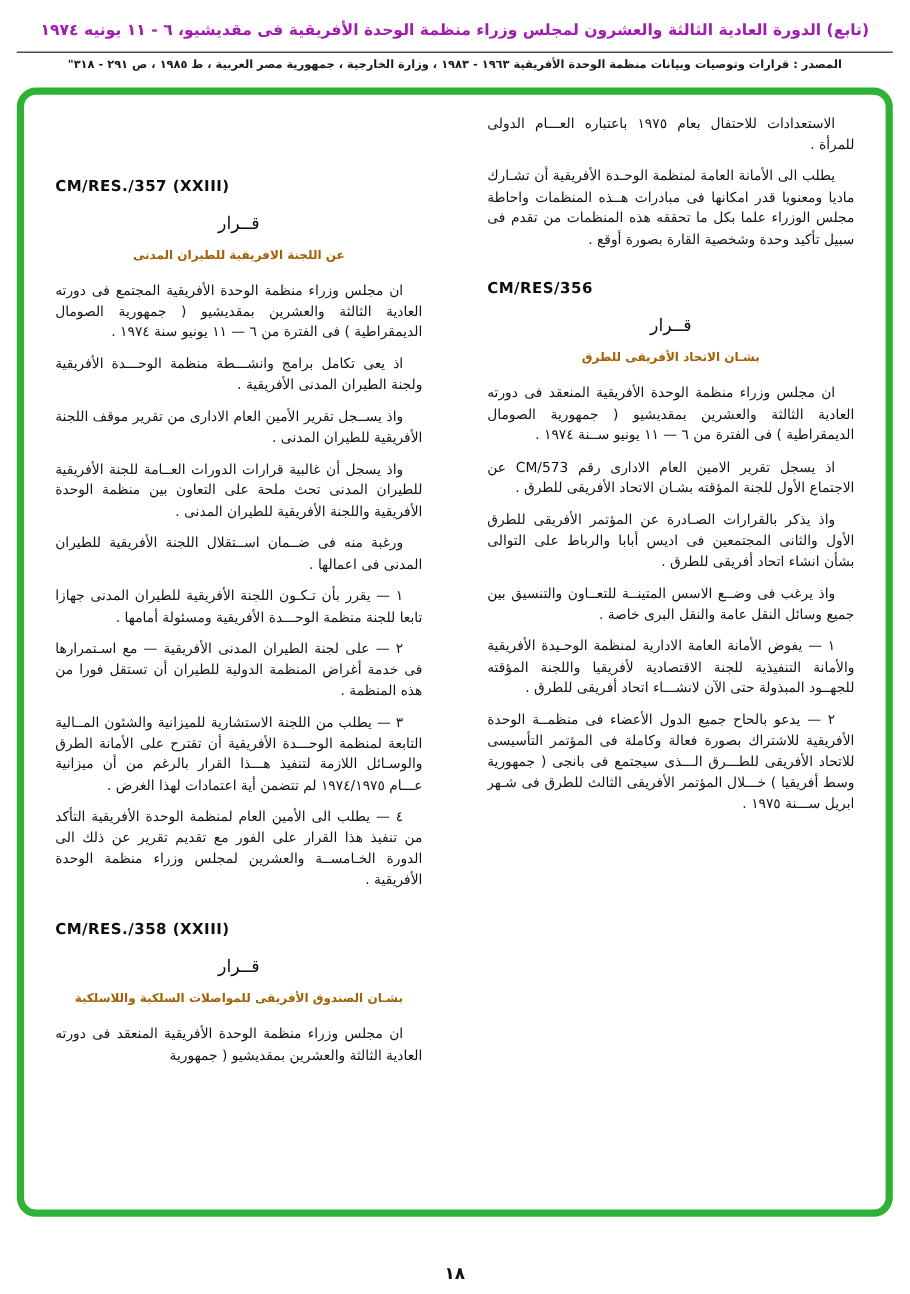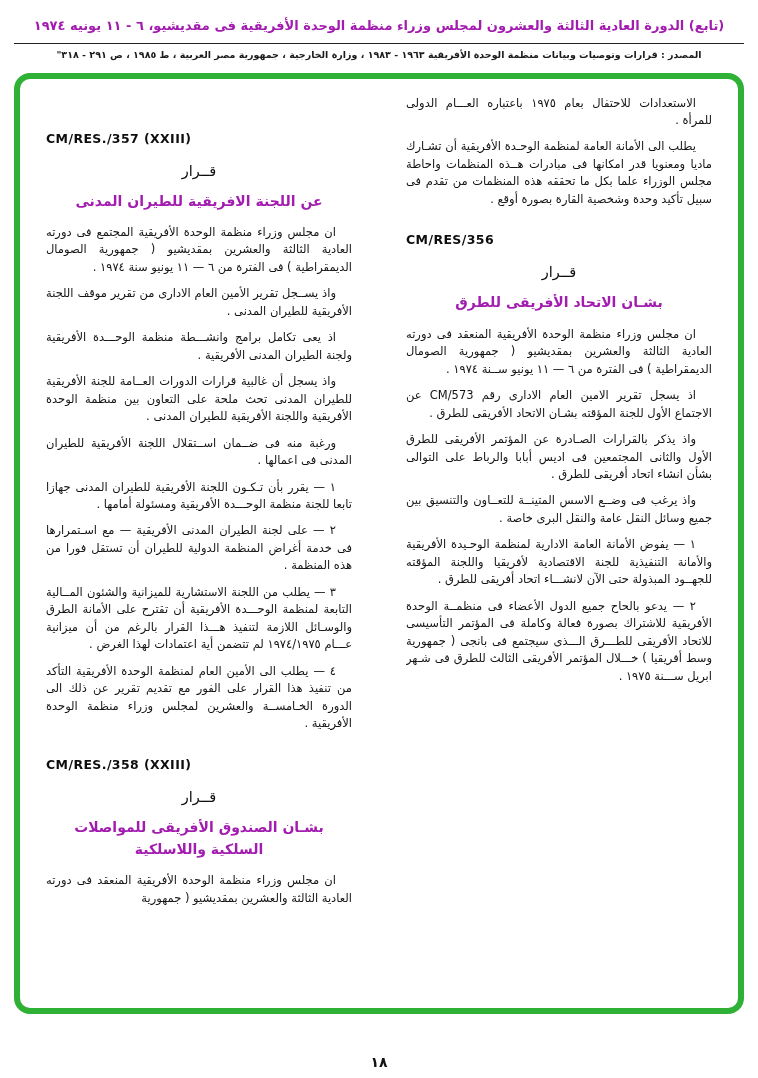--- a/index.html
+++ b/index.html
@@ -78,30 +78,30 @@
   .block.heading {
     text-align: center;
     font-weight: normal;
     font-size: 14.5px;
     margin: 4px 0 8px 0;
     color: #0e0e0e;
   }
   .block.subheading {
     text-align: center;
     font-weight: bold;
-    font-size: 14px;
+    font-size: 10px;
     line-height: 1.6;
     margin: 0 0 12px 0;
-    color: #a21caf;
+    color: #a16207;
   }
   .col-right .block.code:first-of-type {
     margin-top: 30px;
   }
   .col-left .block.code:first-child {
-    margin-top: 0;
+    margin-top: 16px;
   }
   .page-number {
     position: absolute;
     bottom: 8px;
     left: 0;
     right: 0;
     text-align: center;
     font-size: 14px;
     font-weight: bold;
     color: #121212;
@@ -131,22 +131,22 @@
           <div class="block para">واذ يذكر بالقرارات الصـادرة عن المؤتمر الأفريقى للطرق الأول والثانى المجتمعين فى اديس أبابا والرباط على التوالى بشأن انشاء اتحاد أفريقى للطرق .</div>
           <div class="block para">واذ يرغب فى وضــع الاسس المتينــة للتعــاون والتنسيق بين جميع وسائل النقل عامة والنقل البرى خاصة .</div>
           <div class="block para">١ — يفوض الأمانة العامة الادارية لمنظمة الوحـيدة الأفريقية والأمانة التنفيذية للجنة الاقتصادية لأفريقيا واللجنة المؤقته للجهــود المبذولة حتى الآن لانشـــاء اتحاد أفريقى للطرق .</div>
           <div class="block para">٢ — يدعو بالحاح جميع الدول الأعضاء فى منظمــة الوحدة الأفريقية للاشتراك بصورة فعالة وكاملة فى المؤتمر التأسيسى للاتحاد الأفريقى للطـــرق الـــذى سيجتمع فى بانجى ( جمهورية وسط أفريقيا ) خـــلال المؤتمر الأفريقى الثالث للطرق فى شـهر ابريل ســـنة ١٩٧٥ .</div>
         </div>
       <div class="col col-left">
           <div class="block code">CM/RES./357  (XXIII)</div>
           <div class="block heading">قــرار</div>
           <div class="block subheading">عن اللجنة الافريقية للطيران المدنى</div>
           <div class="block para">ان مجلس وزراء منظمة الوحدة الأفريقية المجتمع فى دورته العادية الثالثة والعشرين بمقديشيو ( جمهورية الصومال الديمقراطية ) فى الفترة من ٦ — ١١ يونيو سنة ١٩٧٤ .</div>
+          <div class="block para">اذ يعى تكامل برامج وانشـــطة منظمة الوحـــدة الأفريقية ولجنة الطيران المدنى الأفريقية .</div>
           <div class="block para">واذ يســجل تقرير الأمين العام الادارى من تقرير موقف اللجنة الأفريقية للطيران المدنى .</div>
-          <div class="block para">اذ يعى تكامل برامج وانشـــطة منظمة الوحـــدة الأفريقية ولجنة الطيران المدنى الأفريقية .</div>
           <div class="block para">واذ يسجل أن غالبية قرارات الدورات العــامة للجنة الأفريقية للطيران المدنى تحث ملحة على التعاون بين منظمة الوحدة الأفريقية واللجنة الأفريقية للطيران المدنى .</div>
           <div class="block para">ورغبة منه فى ضــمان اســتقلال اللجنة الأفريقية للطيران المدنى فى اعمالها .</div>
           <div class="block para">١ — يقرر بأن تـكـون اللجنة الأفريقية للطيران المدنى جهازا تابعا للجنة منظمة الوحـــدة الأفريقية ومسئولة أمامها .</div>
           <div class="block para">٢ — على لجنة الطيران المدنى الأفريقية — مع اسـتمرارها فى خدمة أغراض المنظمة الدولية للطيران أن تستقل فورا من هذه المنظمة .</div>
           <div class="block para">٣ — يطلب من اللجنة الاستشارية للميزانية والشئون المــالية التابعة لمنظمة الوحـــدة الأفريقية أن تقترح على الأمانة الطرق والوسـائل اللازمة لتنفيذ هـــذا القرار بالرغم من أن ميزانية عـــام ١٩٧٤/١٩٧٥ لم تتضمن أية اعتمادات لهذا الغرض .</div>
           <div class="block para">٤ — يطلب الى الأمين العام لمنظمة الوحدة الأفريقية التأكد من تنفيذ هذا القرار على الفور مع تقديم تقرير عن ذلك الى الدورة الخـامســة والعشرين لمجلس وزراء منظمة الوحدة الأفريقية .</div>
           <div class="block code">CM/RES./358  (XXIII)</div>
           <div class="block heading">قــرار</div>
           <div class="block subheading">بشـان الصندوق الأفريقى للمواصلات السلكية واللاسلكية</div>
           <div class="block para">ان مجلس وزراء منظمة الوحدة الأفريقية المنعقد فى دورته العادية الثالثة والعشرين بمقديشيو ( جمهورية</div>

